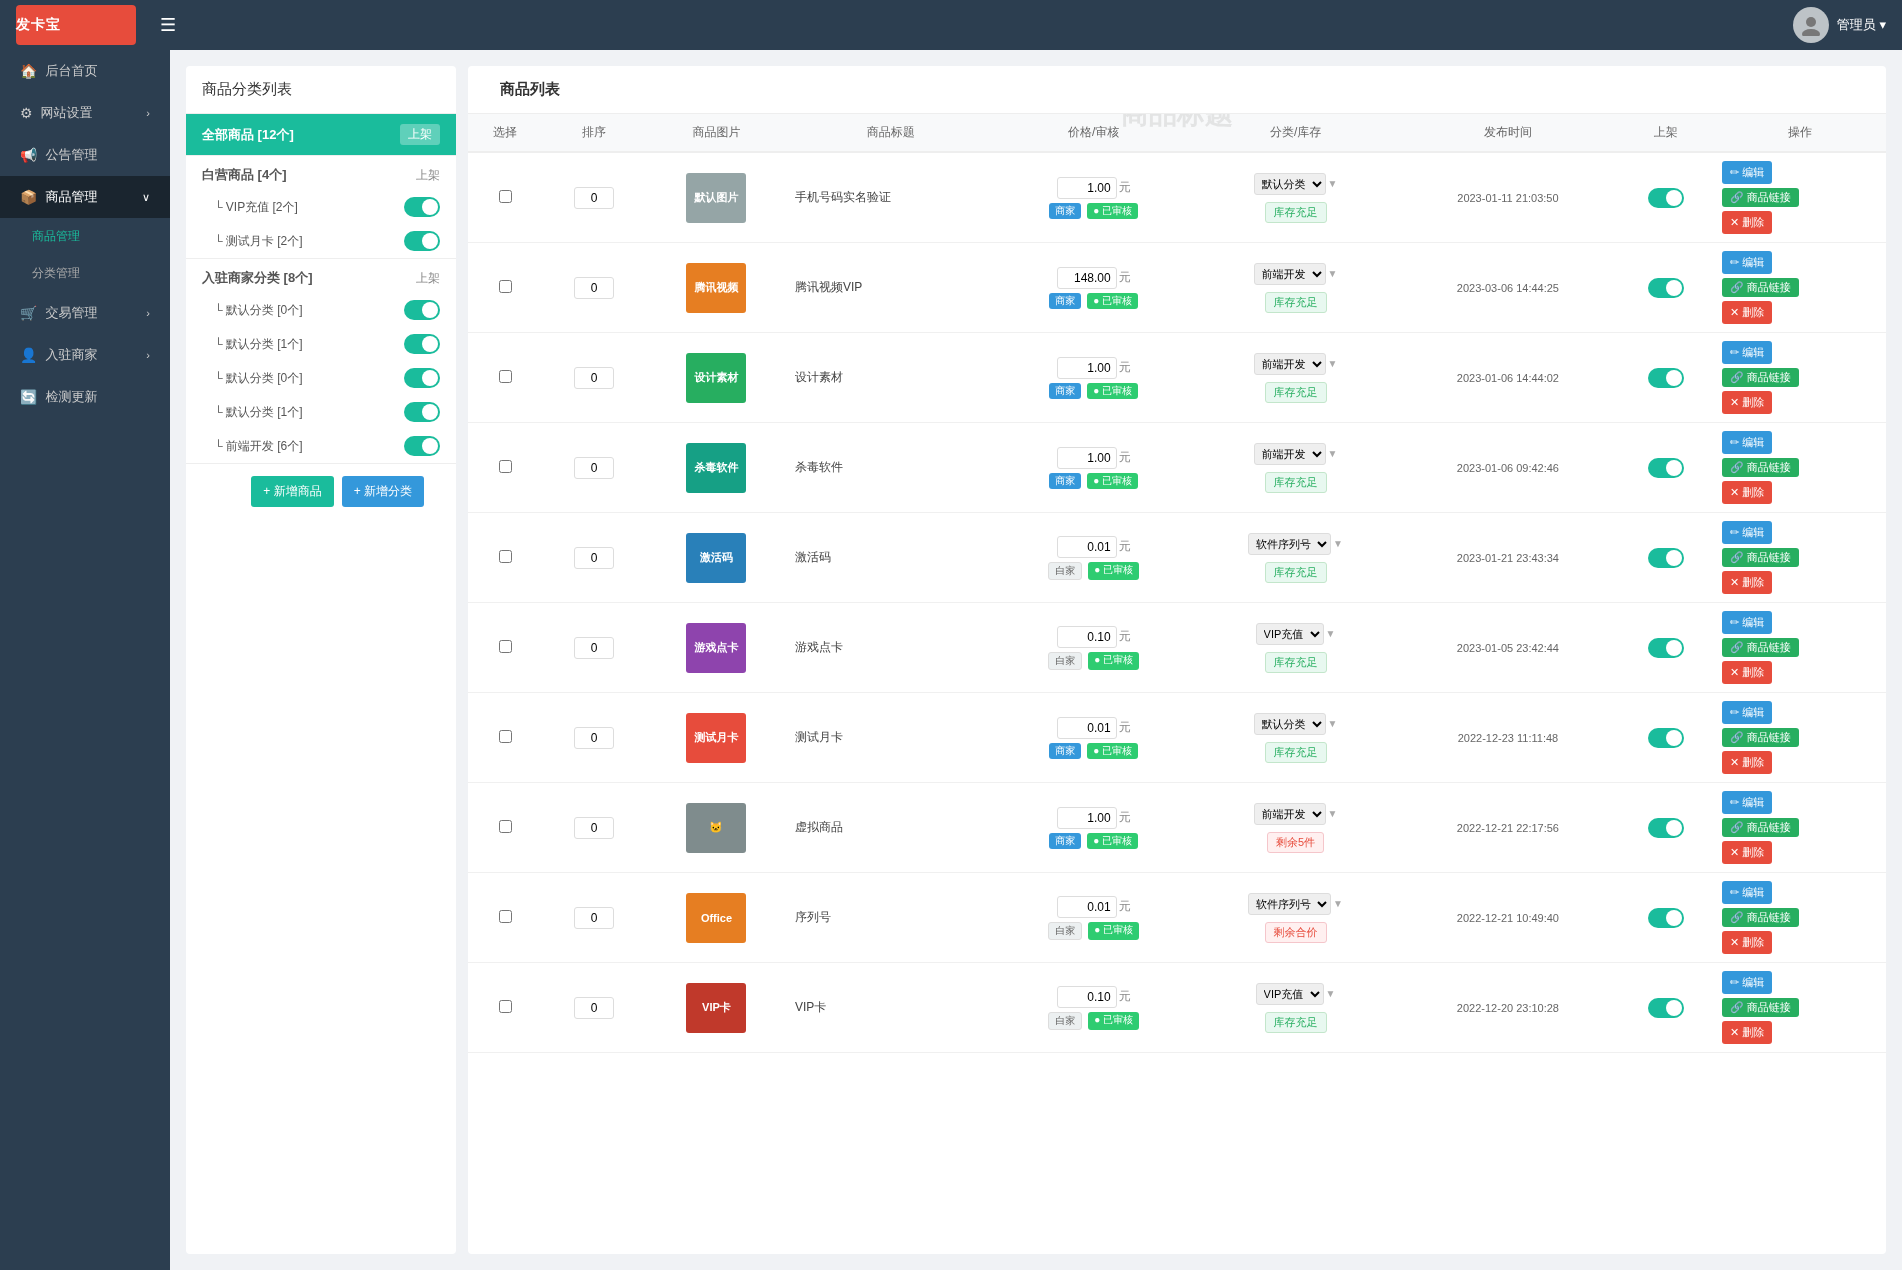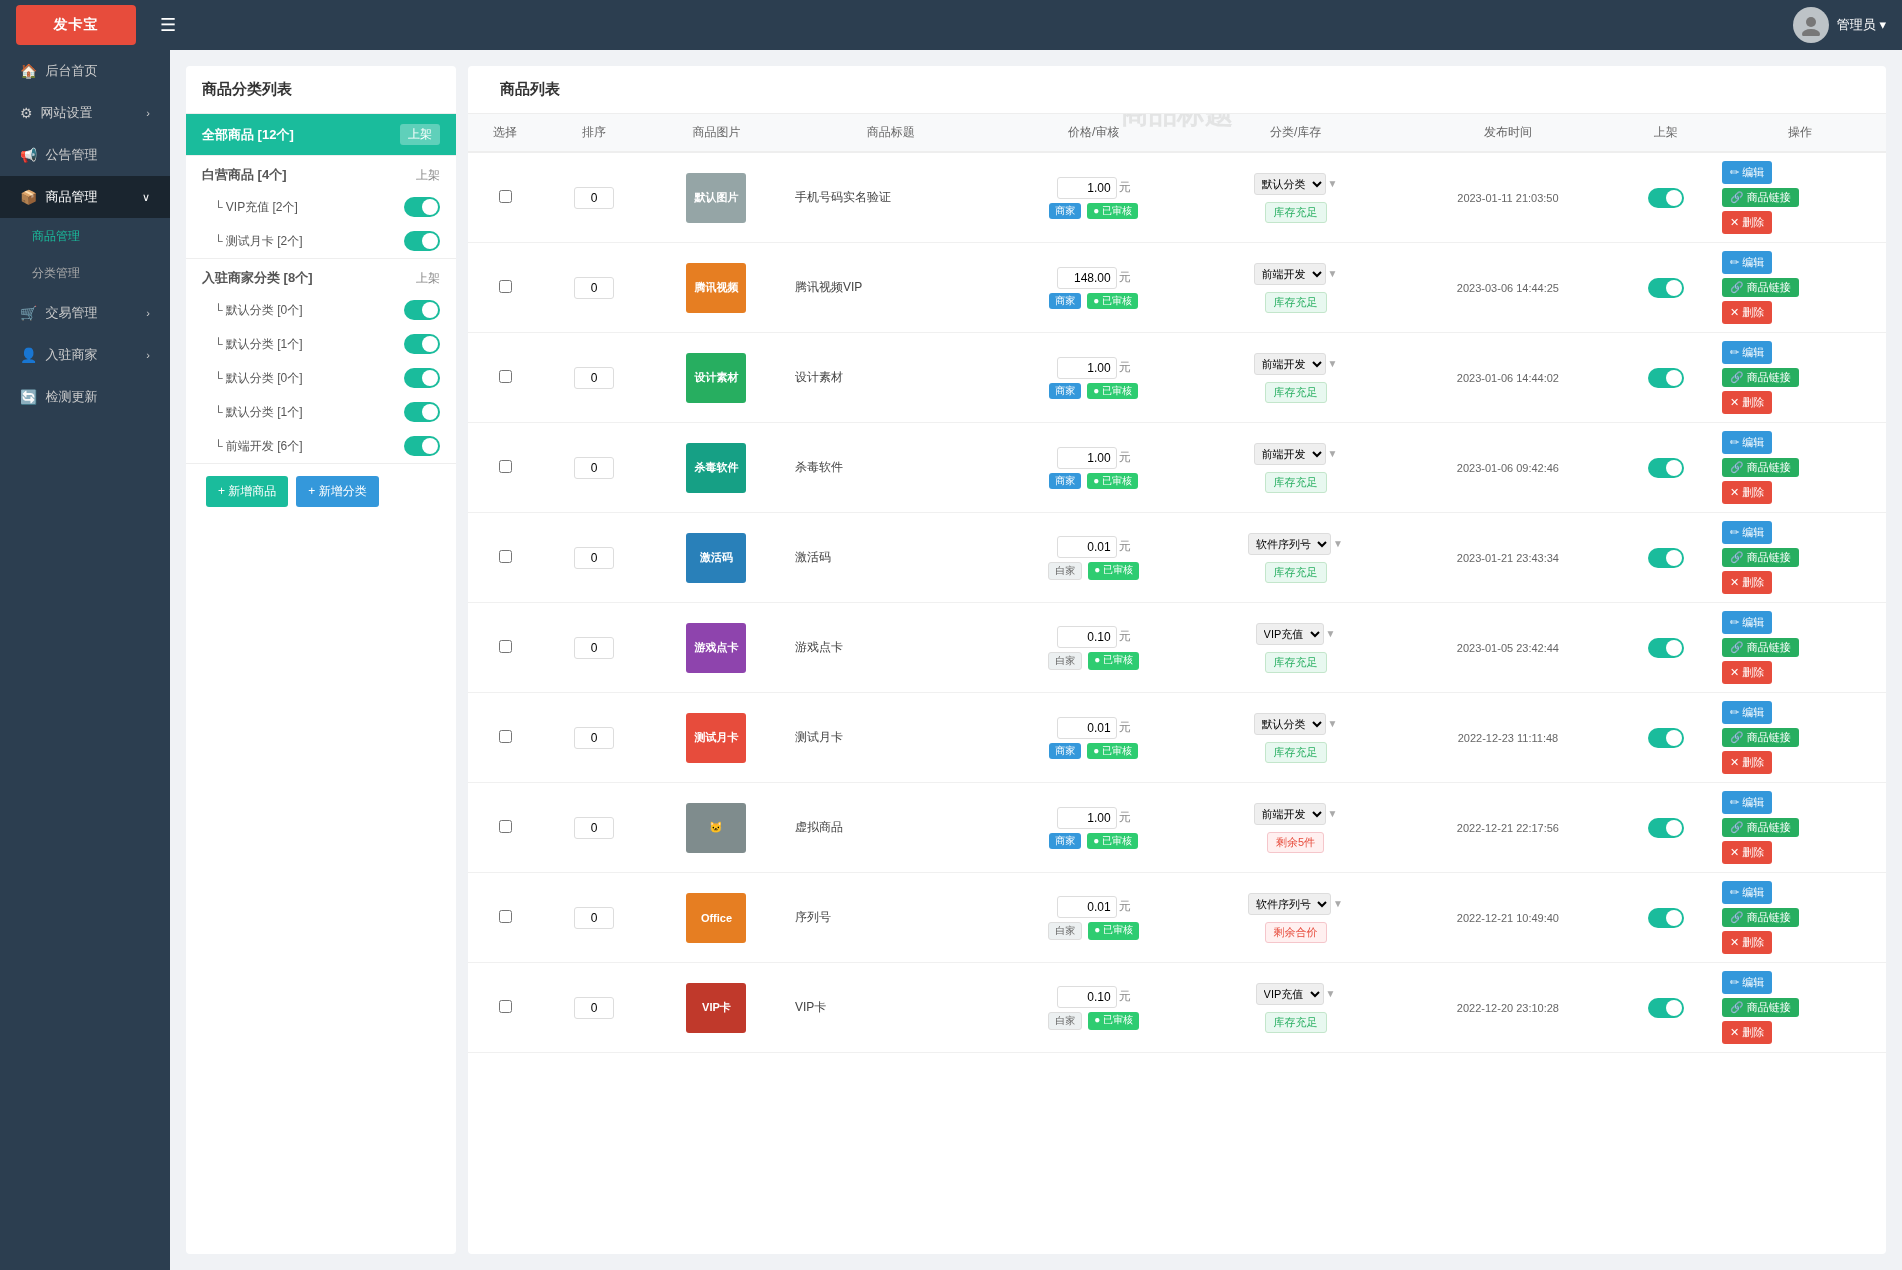--- a/index.html
+++ b/index.html
@@ -12,21 +12,21 @@
       display: flex;
       align-items: center;
       justify-content: space-between;
       padding: 0 16px;
       flex-shrink: 0;
       z-index: 100;
     }
     .top-nav-left { display: flex; align-items: center; gap: 16px; }
     .logo-box {
       width: 120px; height: 40px; background: #e74c3c;
-      border-radius: 4px; display: flex; align-items: center; justify-content: center;
+      border-radius: 4px; display: flex; align-items: center; justify-content: flex-start;
       color: white; font-weight: bold; font-size: 14px; letter-spacing: 1px;
     }
     .hamburger-icon { color: white; font-size: 18px; cursor: pointer; padding: 4px 8px; }
     .top-nav-right { display: flex; align-items: center; gap: 8px; }
     .admin-avatar { width: 36px; height: 36px; background: #bdc3c7; border-radius: 50%; display: flex; align-items: center; justify-content: center; color: #555; }
     .admin-name { color: white; font-size: 13px; }
 
     
     .main-container { display: flex; flex: 1; overflow: hidden; }
 
@@ -51,21 +51,21 @@
 
     
     .content-area { flex: 1; display: flex; gap: 0; overflow: hidden; padding: 16px; }
 
     
     .category-panel {
       width: 270px; background: white; border-radius: 4px; flex-shrink: 0;
       overflow-y: auto; margin-right: 12px;
     }
     .panel-title {
-      padding: 14px 16px; font-size: 15px; font-weight: bold; color: #333;
+      padding: 14px 16px; font-size: 15px; font-weight: normal; color: #333;
       border-bottom: 1px solid #eee;
     }
     .cat-item-all {
       display: flex; align-items: center; justify-content: space-between;
       padding: 10px 16px; background: #1abc9c; color: white; cursor: pointer;
     }
     .cat-item-all .cat-label { font-size: 13px; font-weight: bold; }
     .cat-badge-all { background: rgba(255,255,255,0.3); padding: 2px 8px; border-radius: 3px; font-size: 12px; }
     .cat-section-title {
       display: flex; align-items: center; justify-content: space-between;
@@ -79,21 +79,21 @@
     }
     .toggle-switch {
       width: 36px; height: 20px; background: #1abc9c; border-radius: 10px;
       position: relative; cursor: pointer; flex-shrink: 0;
     }
     .toggle-switch::after {
       content: ''; position: absolute; width: 16px; height: 16px;
       background: white; border-radius: 50%; top: 2px; right: 2px;
       transition: 0.2s;
     }
-    .cat-buttons { display: flex; gap: 8px; padding: 12px 20px; border-top: 1px solid #eee; }
+    .cat-buttons { display: flex; gap: 8px; padding: 12px 32px; border-top: 1px solid #eee; justify-content: flex-end; }
     .btn-add-product {
       background: #1abc9c; color: white; border: none; border-radius: 3px;
       padding: 7px 12px; font-size: 12px; cursor: pointer; display: flex; align-items: center; gap: 4px;
     }
     .btn-add-category {
       background: #3498db; color: white; border: none; border-radius: 3px;
       padding: 7px 12px; font-size: 12px; cursor: pointer; display: flex; align-items: center; gap: 4px;
     }
 
     

